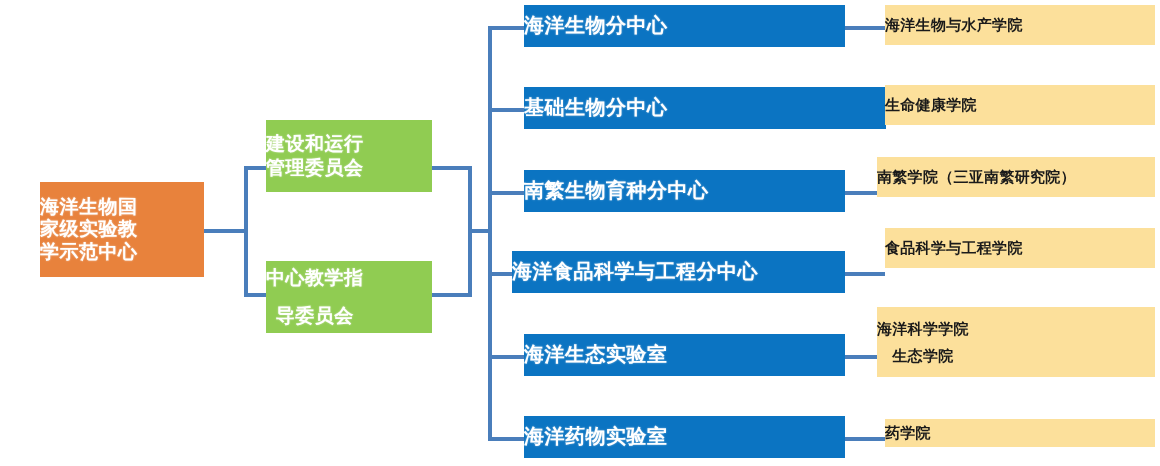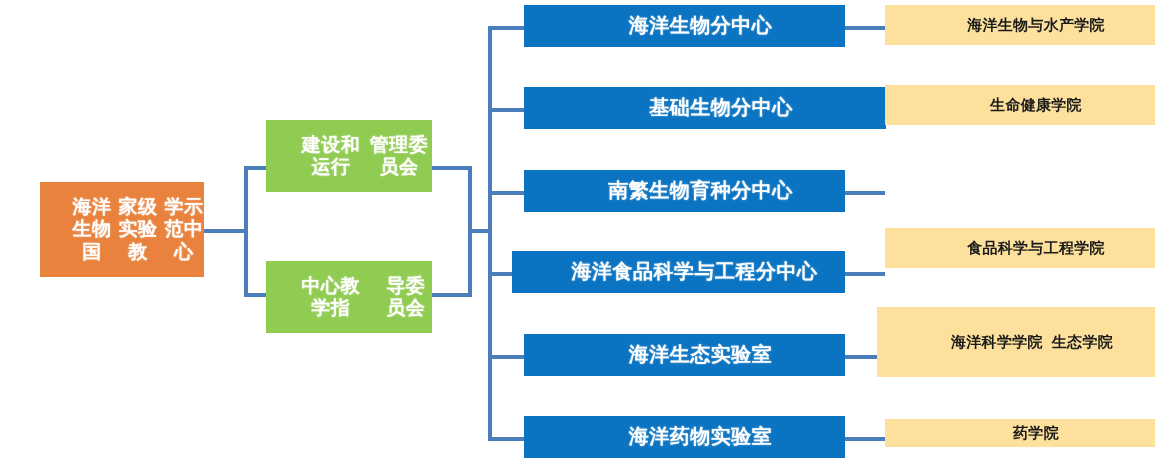--- a/index.html
+++ b/index.html
@@ -18,25 +18,24 @@
     background: #ffffff;
     overflow: hidden;
   }
 
   
   .node {
     position: absolute;
     box-sizing: border-box;
     display: flex;
     align-items: center;
-    justify-content: center;
+    justify-content: flex-start;
     text-align: center;
     line-height: 1.18;
     z-index: 3;
-    padding-left: 32px;
   }
 
   
   .node-root {
     background: #E8823C;
     color: #ffffff;
     font-weight: bold;
     font-size: 19px;
     letter-spacing: .5px;
     text-shadow: 0 0 2px rgba(255,255,255,.55);
@@ -66,21 +65,21 @@
   .node-college {
     background: #FCE09B;
     color: #1a1a1a;
     font-weight: bold;
     font-size: 15px;
     letter-spacing: .3px;
   }
 
   .stack {
     display: flex;
-    flex-direction: row;
+    flex-direction: column;
     gap: 11px;
   }
 
   
   .conn {
     position: absolute;
     background: #4A7EBB;
     z-index: 1;
   }
   .conn.h { height: 4px; }
@@ -111,21 +110,21 @@
   <div class="conn h" style="left:488px; top:437px; width:36px;"></div>
 
   <div class="conn h" style="left:845px; top:26px; width:40px;"></div>
   <div class="conn h" style="left:845px; top:108px; width:40px;"></div>
   <div class="conn h" style="left:845px; top:191px; width:40px;"></div>
   <div class="conn h" style="left:845px; top:272px; width:40px;"></div>
   <div class="conn h" style="left:845px; top:355px; width:40px;"></div>
   <div class="conn h" style="left:845px; top:437px; width:40px;"></div>
 
   <div class="node node-root" style="left:40px; top:182px; width:164px; height:95px;">
-    <div class="stack" style="gap:6px;">
+    <div class="stack" style="gap:0;">
       <span>海洋生物国</span>
       <span>家级实验教</span>
       <span>学示范中心</span>
     </div>
   </div>
 
   <div class="node node-committee" style="left:266px; top:120px; width:166px; height:72px;">
     <div class="stack" style="gap:2px;">
       <span>建设和运行</span>
       <span>管理委员会</span>
@@ -159,20 +158,23 @@
   </div>
 
   <div class="node node-college" style="left:885px; top:5px; width:270px; height:40px;">
     <span>海洋生物与水产学院</span>
   </div>
 
   <div class="node node-college" style="left:885px; top:85px; width:270px; height:40px;">
     <span>生命健康学院</span>
   </div>
 
+  <div class="node node-college" style="left:877px; top:157px; width:278px; height:40px;">
+    <span>南繁学院（三亚南繁研究院）</span>
+  </div>
 
   <div class="node node-college" style="left:885px; top:228px; width:270px; height:40px;">
     <span>食品科学与工程学院</span>
   </div>
 
   <div class="node node-college" style="left:877px; top:307px; width:278px; height:70px;">
     <div class="stack" style="gap:9px;">
       <span>海洋科学学院</span>
       <span>生态学院</span>
     </div>

